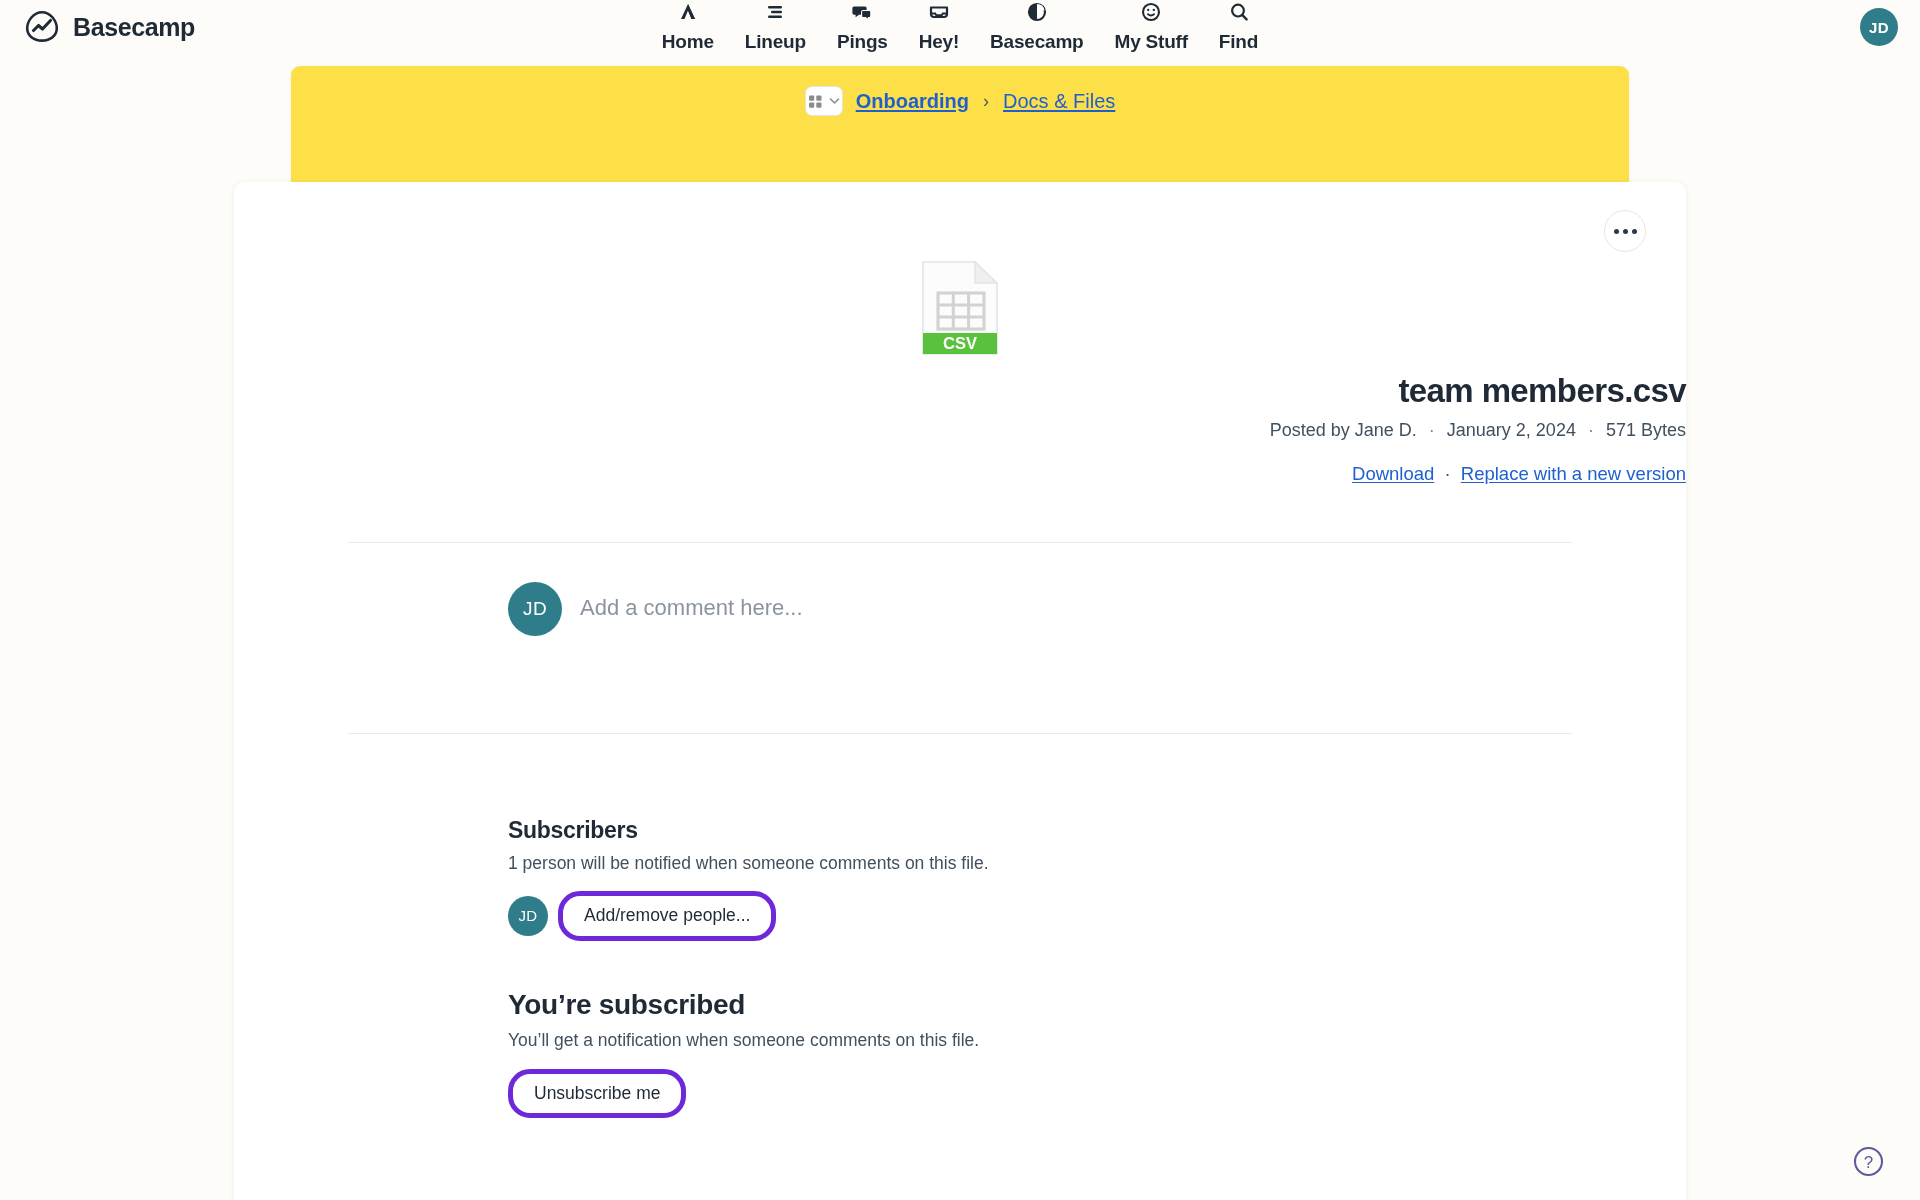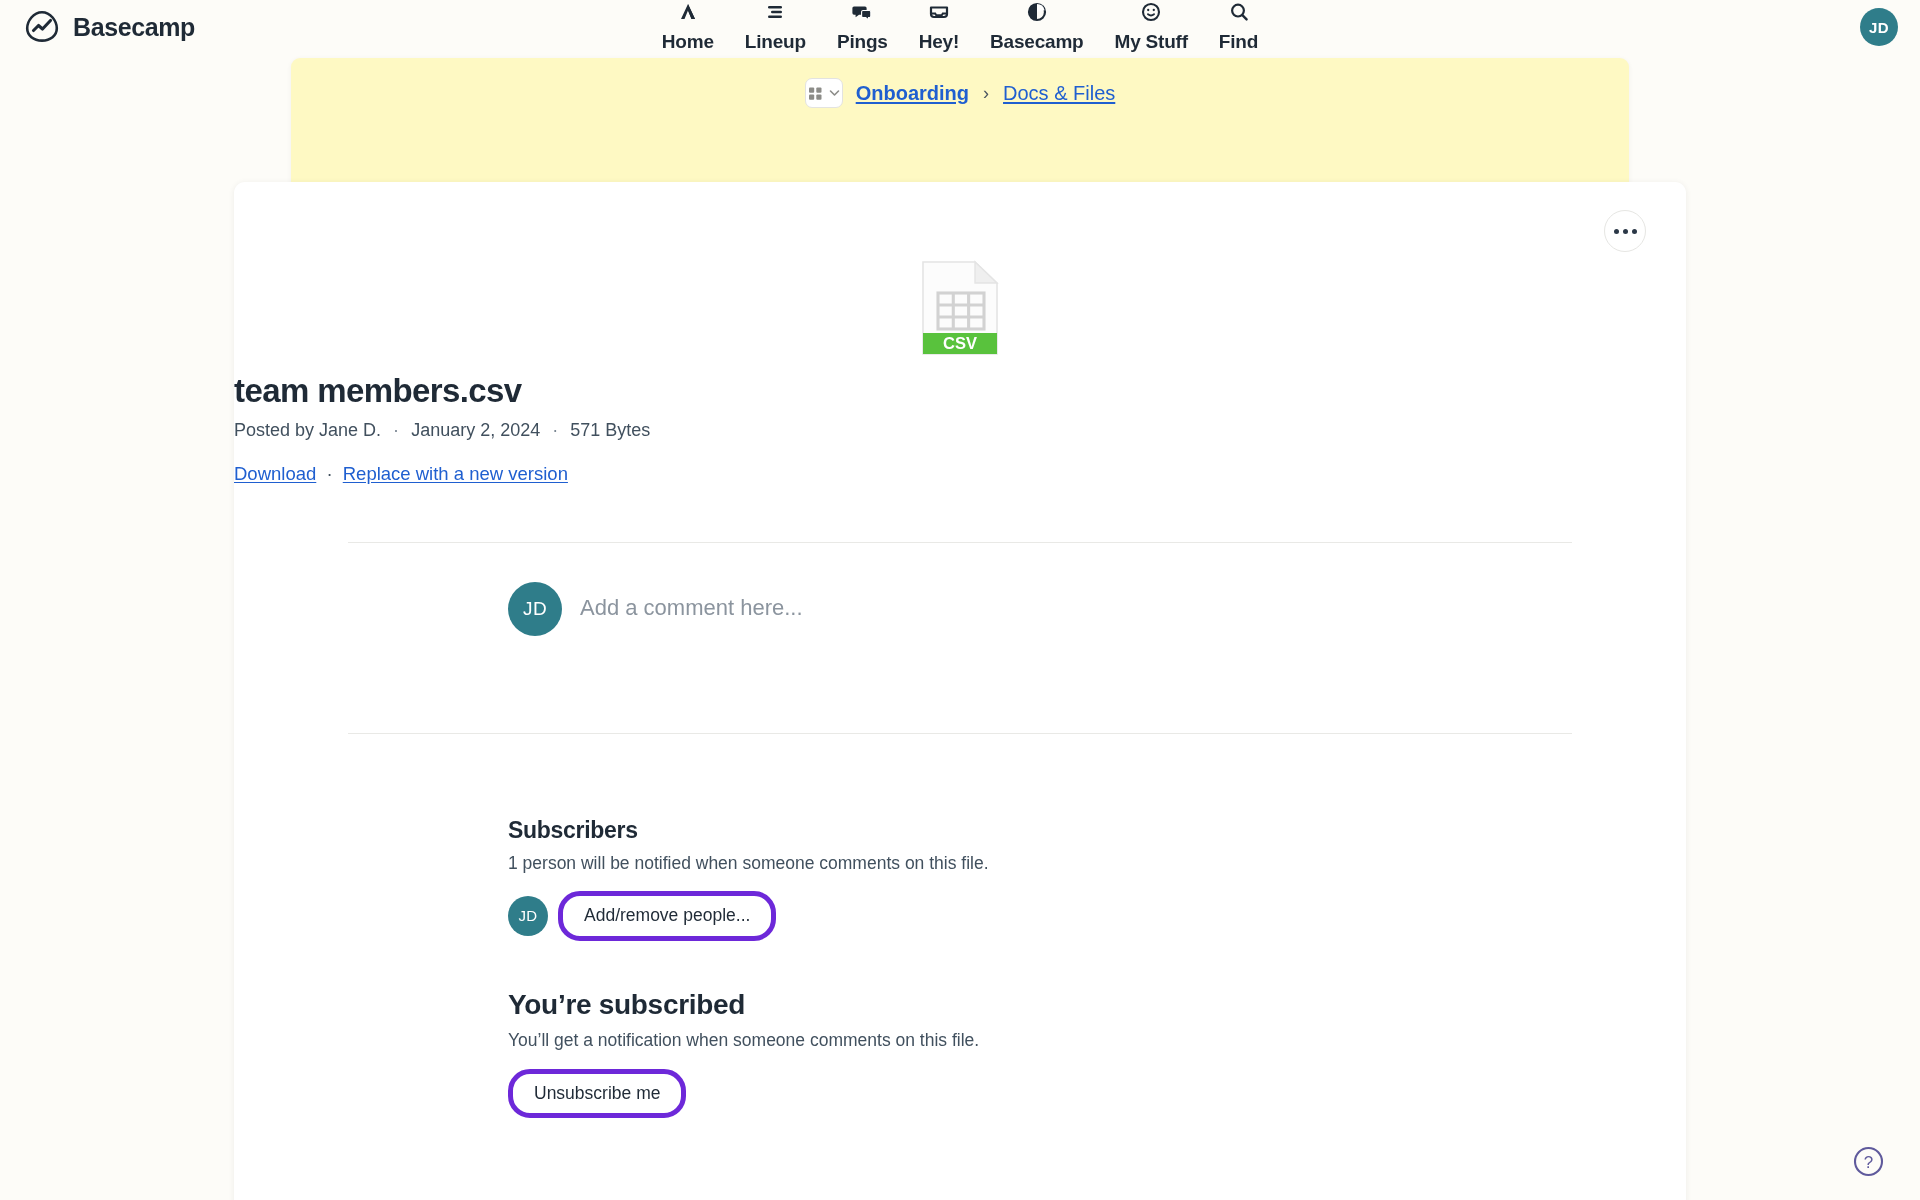--- a/index.html
+++ b/index.html
@@ -85,24 +85,24 @@
 
   
   .stage {
     position: relative;
     width: 1920px;
   }
 
   .card-back {
     position: absolute;
     left: 291px;
-    top: 4px;
+    top: 12px;
     width: 1338px;
     height: 150px;
-    background: #fef9c3;
+    background: #fde047;
     border-radius: 9px 9px 0 0;
     box-shadow: 0 1px 5px rgba(0,0,0,0.055);
   }
 
   .breadcrumb-bar {
     height: 62px;
     display: flex;
     align-items: center;
     justify-content: center;
     gap: 13px;
@@ -165,21 +165,21 @@
   .more-btn i {
     width: 5px; height: 5px;
     border-radius: 50%;
     background: #2b3847;
     display: block;
   }
 
   
   .file-hero {
     padding-top: 78px;
-    text-align: left;
+    text-align: right;
   }
 
   .file-icon {
     width: 86px;
     height: 96px;
     margin: 0 auto 16px;
     position: relative;
   }
   .file-icon svg { display: block; }
 

